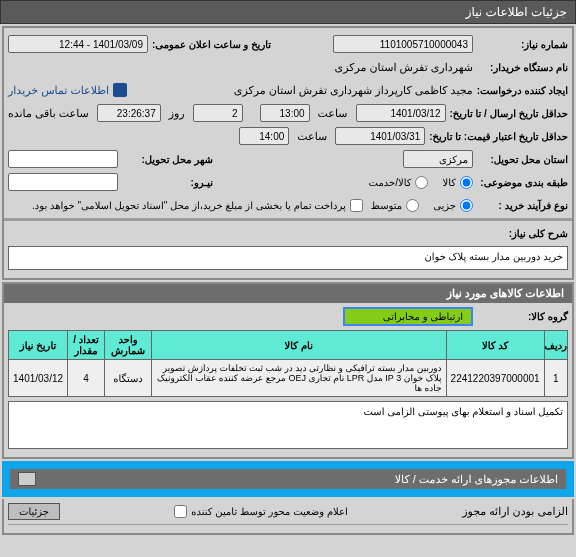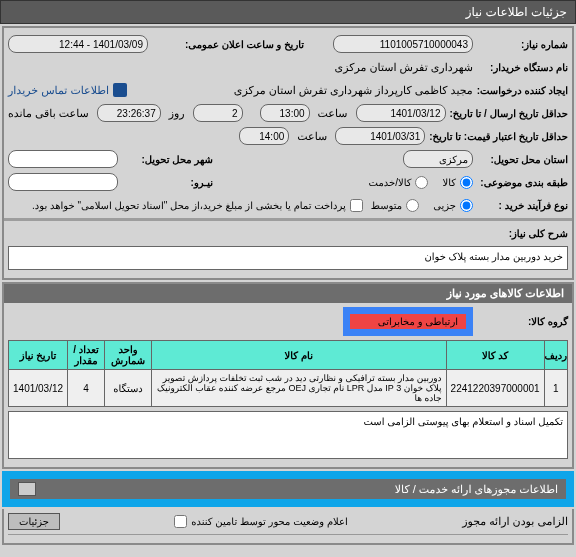--- a/index.html
+++ b/index.html
@@ -29,30 +29,30 @@
   margin-bottom: 3px;
   min-height: 20px;
 }
 .label {
   font-weight: bold;
   font-size: 10px;
   min-width: 95px;
   text-align: right;
   padding-left: 4px;
 }
-.label-pair { min-width: 120px; margin-left: 33px; }
+.label-pair { min-width: 120px; }
 .input-text, .val-box {
   border: 1px solid #666;
   background: #fff;
   padding: 1px 4px;
   font-size: 10px;
   height: 18px;
   display: inline-flex;
   align-items: center;
-  border-radius: 8px;
+  border-radius: 2px;
 }
 .val-box { background: #e8e8e8; }
 .w-long { width: 140px; }
 .w-med { width: 90px; }
 .w-sm { width: 50px; }
 .contact-link {
   color: #1a4d8f;
   display: inline-flex;
   align-items: center;
   gap: 4px;
@@ -94,21 +94,21 @@
   background: #d4d4d4;
   border: 2px solid #8a8a8a;
   border-top: none;
   margin: 0 2px 2px 2px;
   padding: 4px;
 }
 .goods-row {
   display: flex; align-items: center; margin-bottom: 4px; font-size: 10px;
 }
 .goods-val {
-  border: 7px solid #3b82f6; background: #ef4444; padding: 2px 8px; min-width: 130px;
+  border: 2px solid #3b82f6; background: #84cc16; padding: 2px 8px; min-width: 130px;
 }
 table.goods {
   width: 100%;
   border-collapse: collapse;
   font-size: 10px;
   background: #fff;
 }
 table.goods th {
   background: #5eead4;
   border: 1px solid #666;

